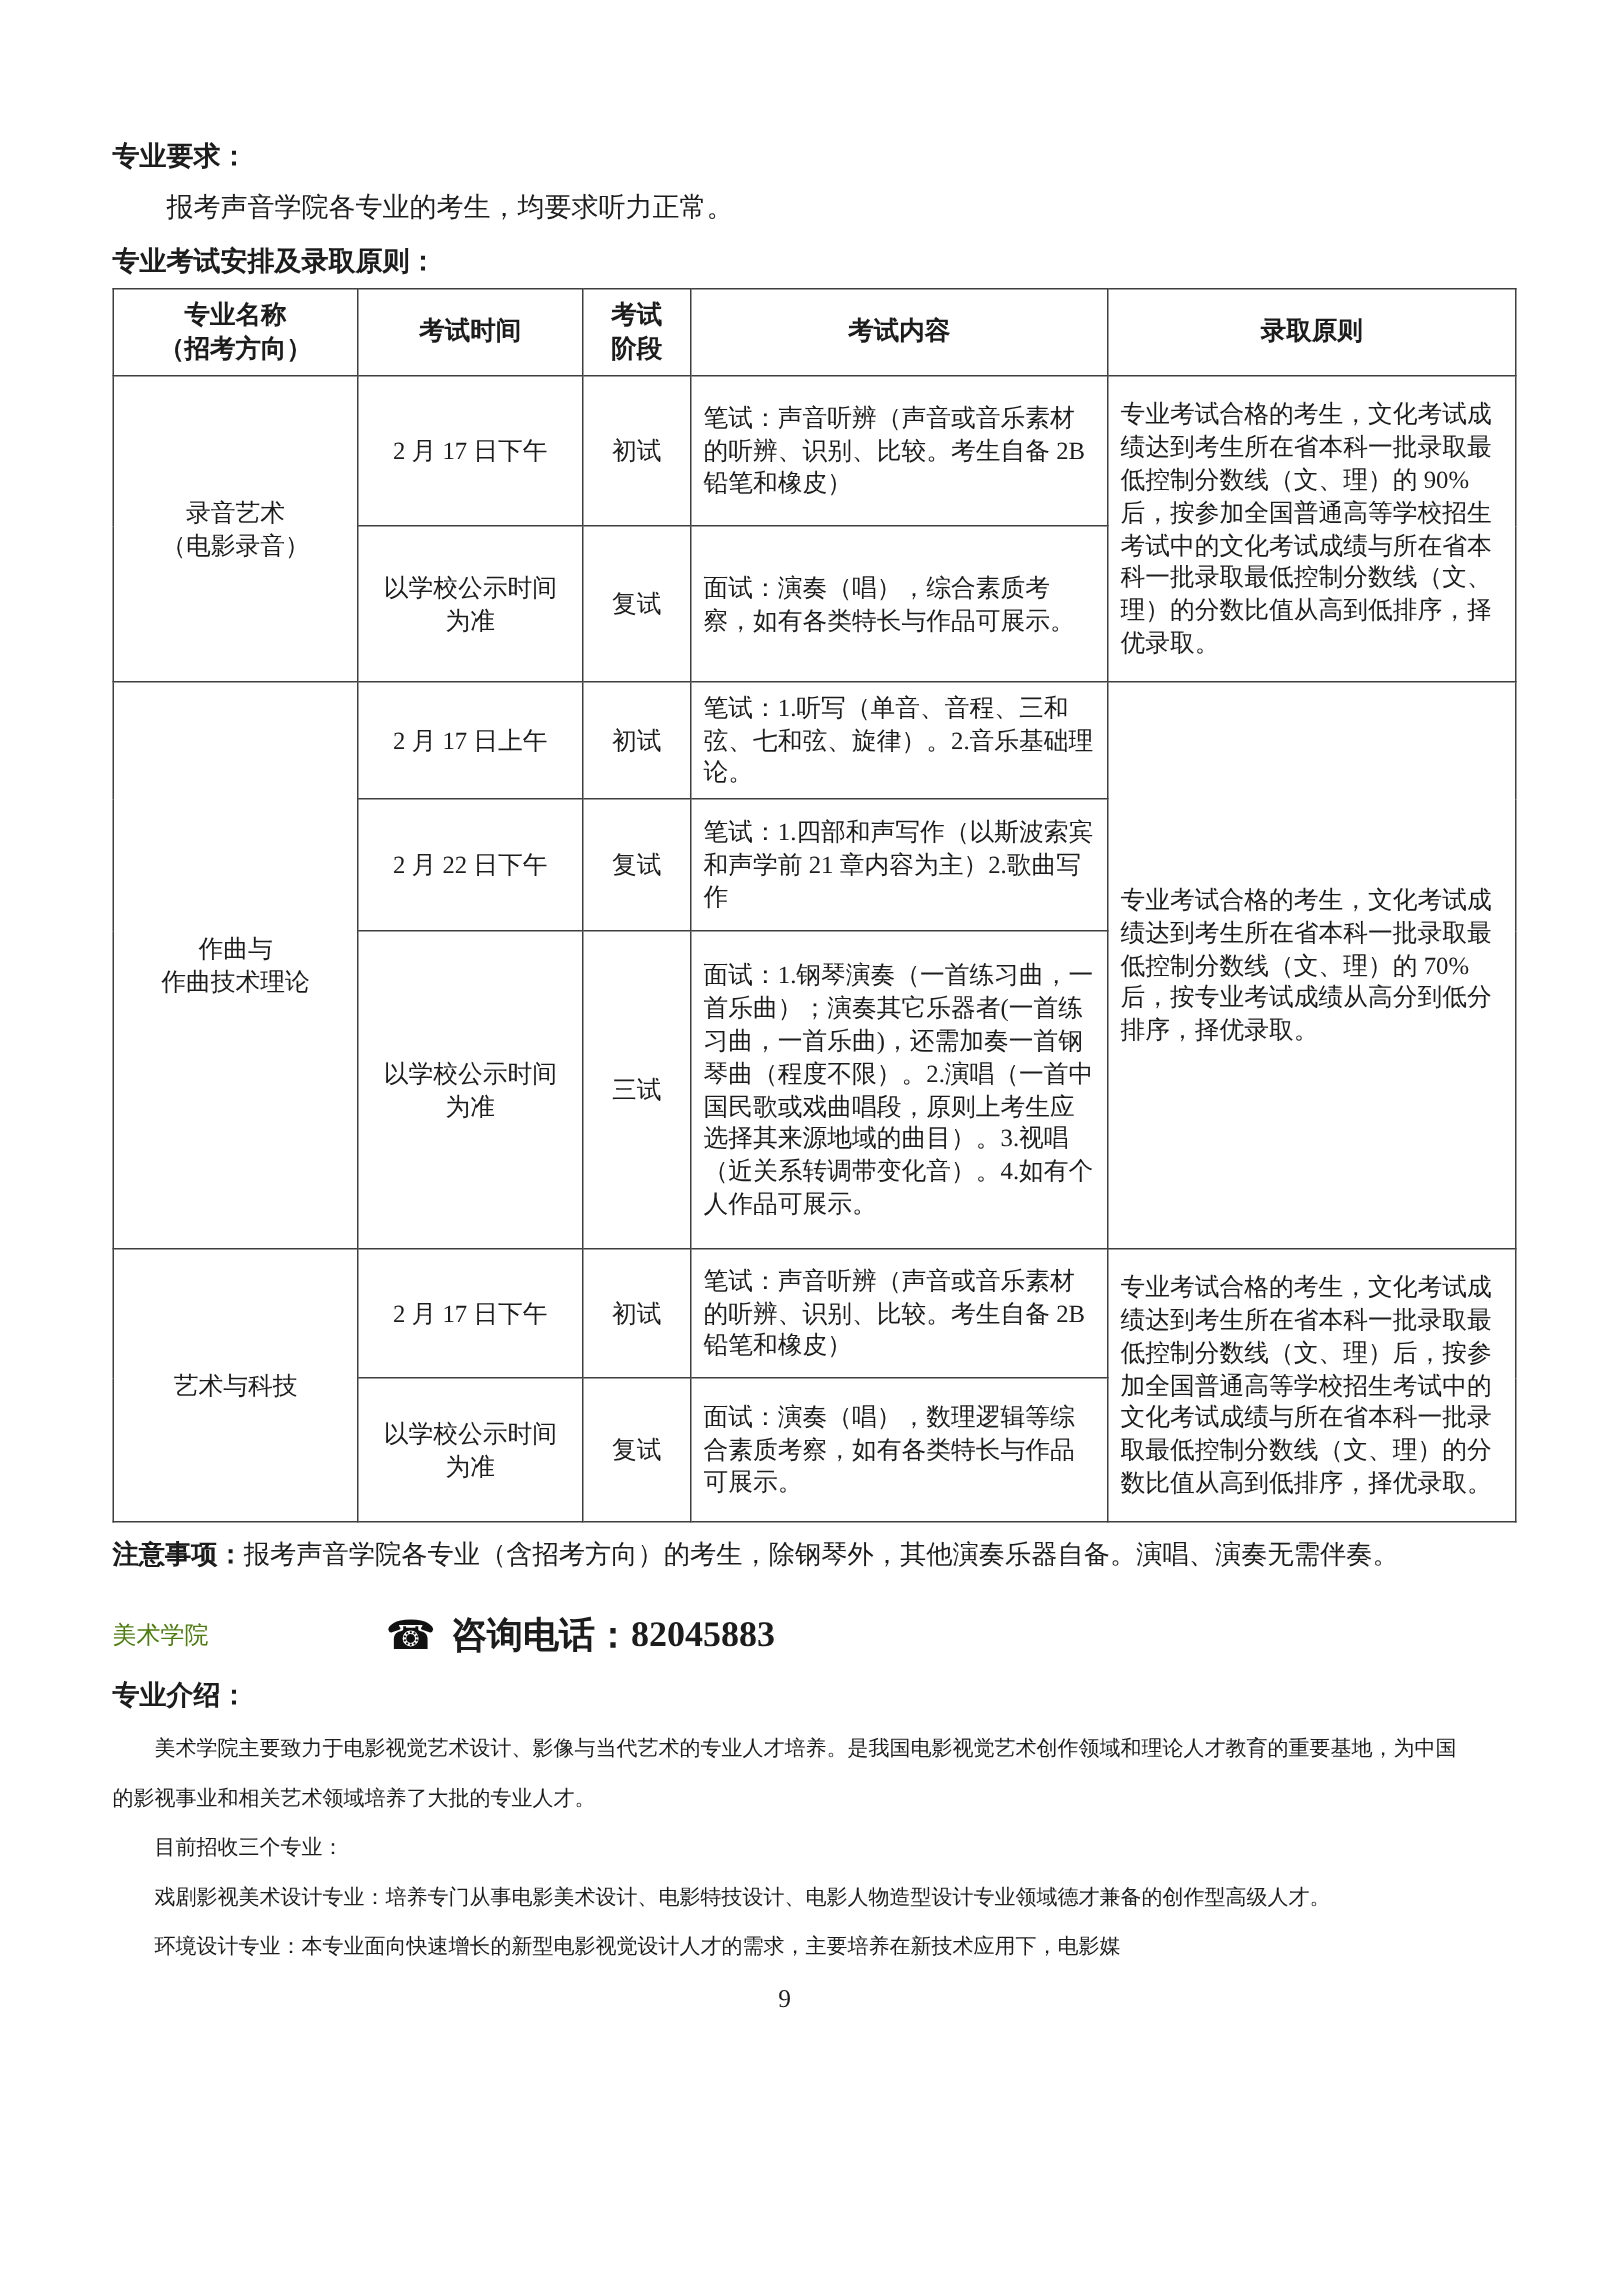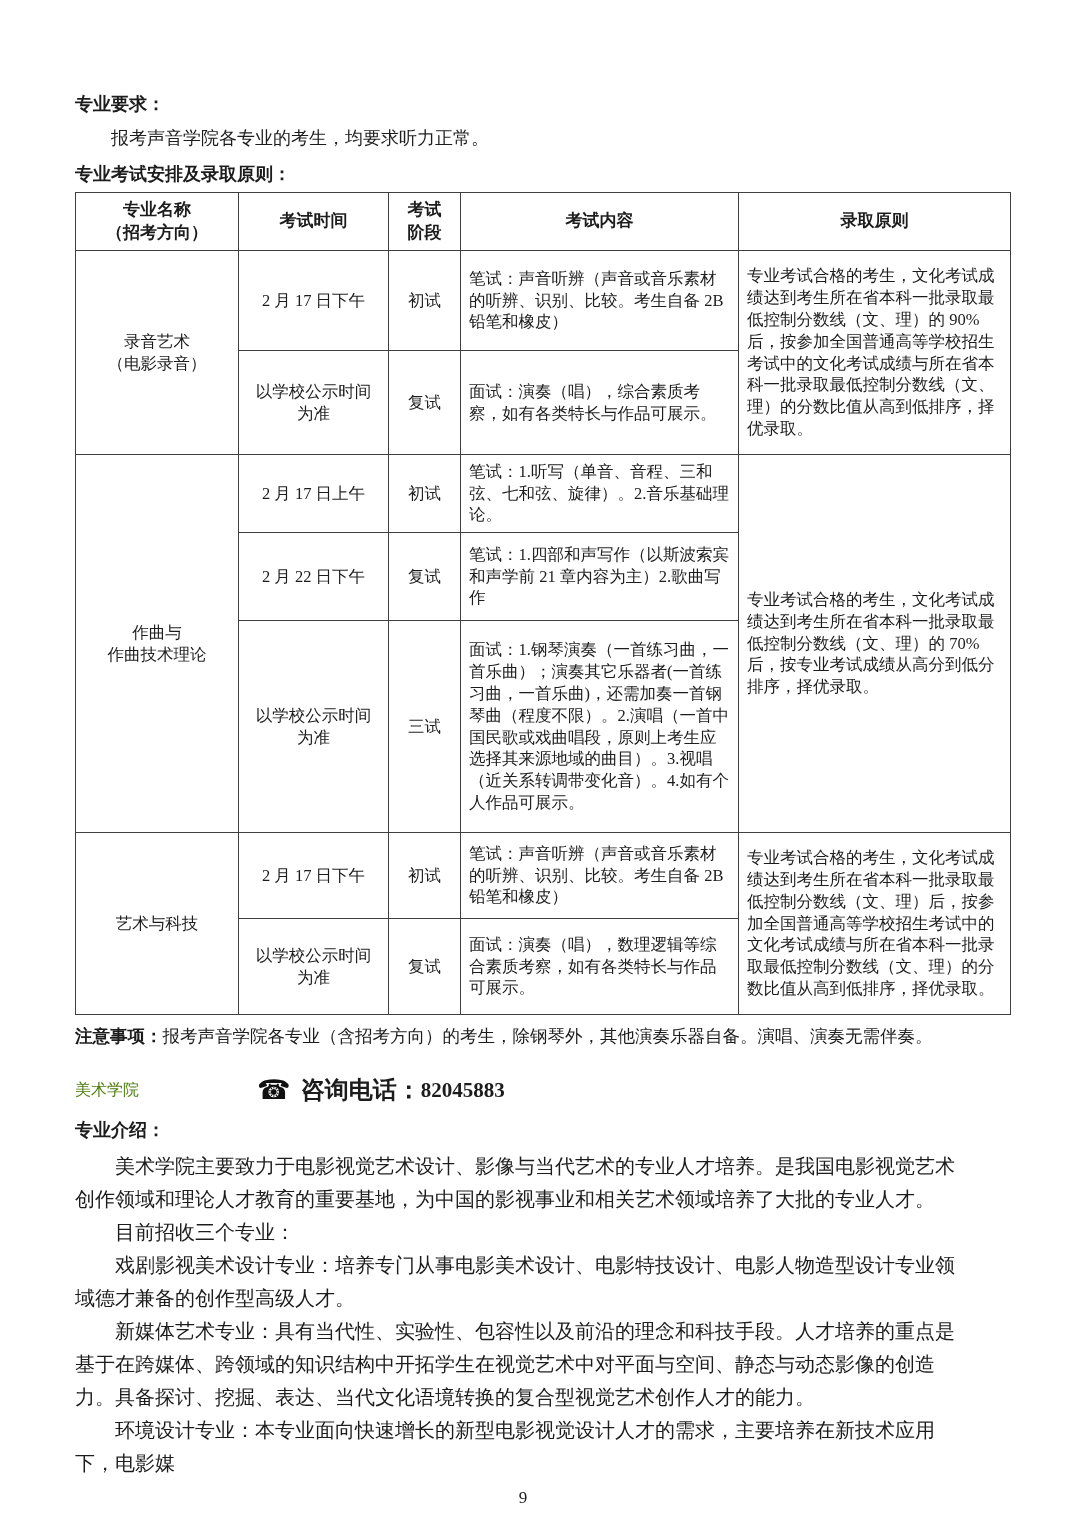--- a/index.html
+++ b/index.html
@@ -85,30 +85,30 @@
     color:#111;
   }
   .phone-text{
     font-family:"Liberation Sans", sans-serif;
     font-weight:bold;
     font-size:24px;
   }
   .phone-number{
     font-family:"Liberation Serif", serif;
     font-weight:bold;
-    font-size:21px;
+    font-size:24px;
   }
   .intro-heading{
     font-family:Liberation Mono, monospace;
     font-weight:bold;
     font-size:18px;
     margin:12px 0 8px 0;
   }
   .body-p{
-    font-size:20px;
+    font-size:14px;
     line-height:33px;
     text-indent:2em;
     margin:0;
   }
   .page-num{
     text-align:center;
     font-size:17px;
     margin-top:8px;
   }
 </style>
@@ -229,18 +229,17 @@
       <span class="phone-text">咨询电话：</span>
       <span class="phone-number">82045883</span>
     </span>
   </div>
 
   <p class="intro-heading">专业介绍：</p>
 
   <p class="body-p">美术学院主要致力于电影视觉艺术设计、影像与当代艺术的专业人才培养。是我国电影视觉艺术创作领域和理论人才教育的重要基地，为中国的影视事业和相关艺术领域培养了大批的专业人才。</p>
   <p class="body-p">目前招收三个专业：</p>
   <p class="body-p">戏剧影视美术设计专业：培养专门从事电影美术设计、电影特技设计、电影人物造型设计专业领域德才兼备的创作型高级人才。</p>
-  <p class="body-p">新媒体艺术专业：具有当代性、实验性、包容性以及前沿的理念和科技手段。人才培养的重点是基于在跨媒体、跨领域的知识结构中开拓学生在视觉艺术中对平面与空间、静态与动态影像的创造力。具备探讨、挖掘、表达、当代文化语境转换的复合型视觉艺术创作人才的能力。</p>
   <p class="body-p">环境设计专业：本专业面向快速增长的新型电影视觉设计人才的需求，主要培养在新技术应用下，电影媒</p>
 
   <div class="page-num">9</div>
 
 </div>
 
 </body></html>

